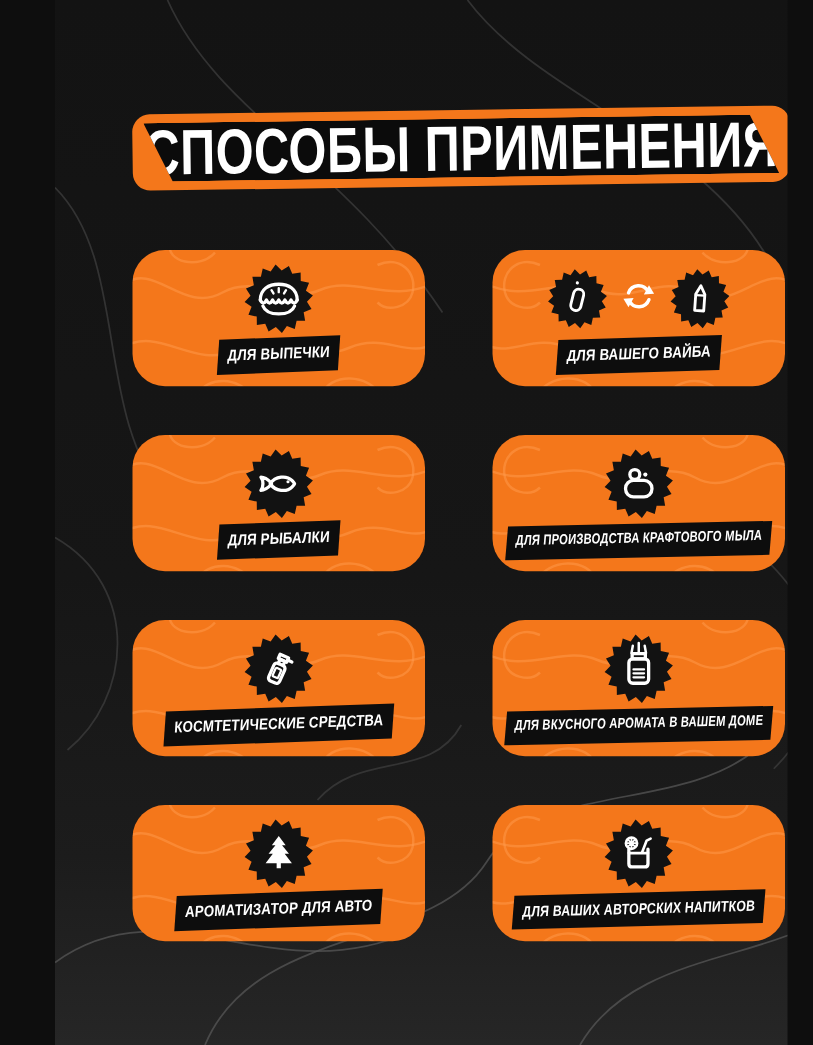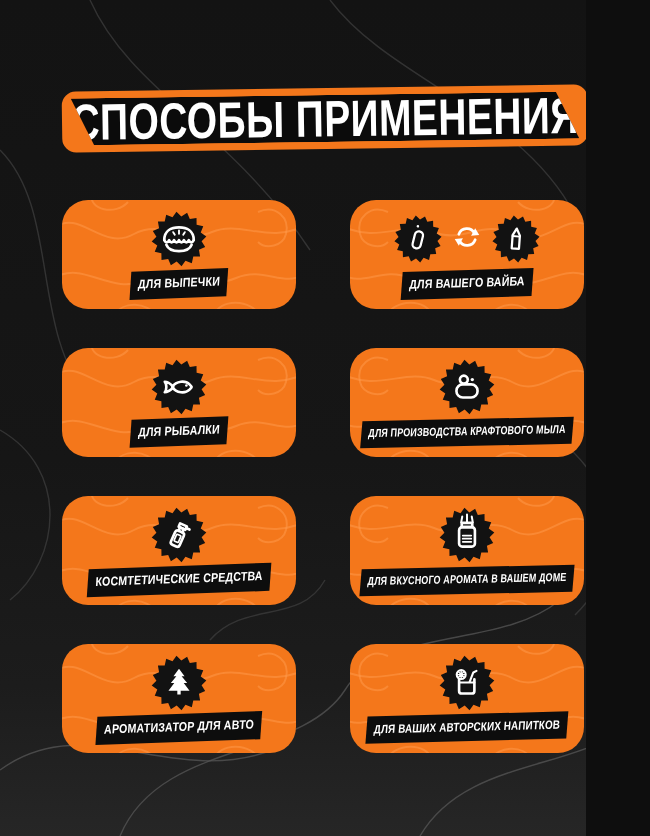--- a/index.html
+++ b/index.html
@@ -1,19 +1,20 @@
 <!DOCTYPE html>
 <html><head>
 <meta charset="utf-8">
 <style>
   html,body{margin:0;padding:0;background:#0e0e0e;}
   .page{
     position:relative;width:586px;height:836px;overflow:hidden;
     background:linear-gradient(180deg,#131313 0%,#161616 55%,#1c1c1c 82%,#262626 100%);
     font-family:"Liberation Sans",sans-serif;
+    margin-left:44px;
   }
   svg.bg{position:absolute;inset:0;width:650px;height:836px;}
 
   
   .banner{
     position:absolute;left:62px;top:88px;width:526px;height:61px;
     background:#f4771b;border-radius:14px;transform:rotate(-0.8deg);
   }
   .banner-inner{
     position:absolute;left:9px;right:9px;top:7px;bottom:7px;background:#0b0b0b;

